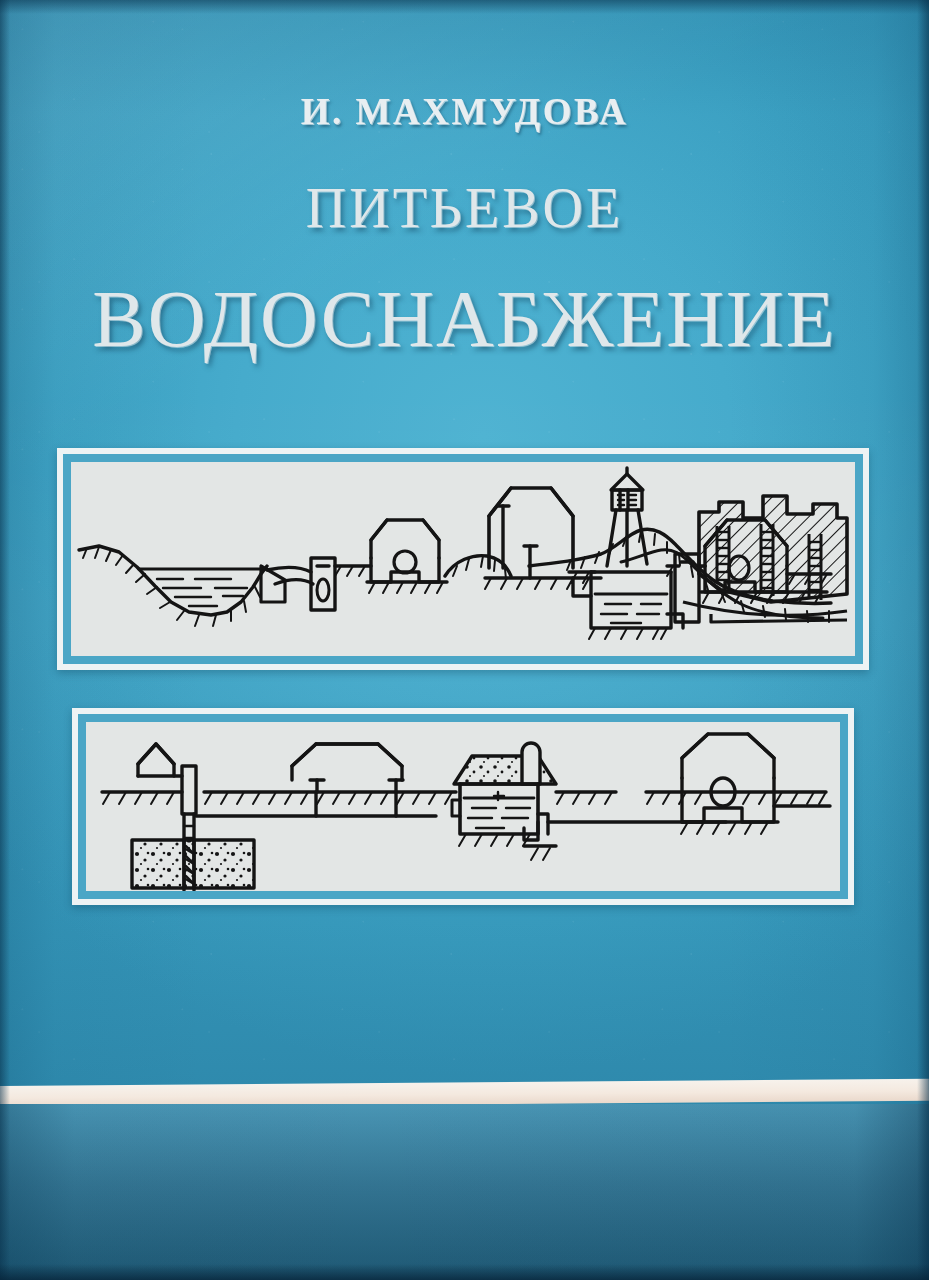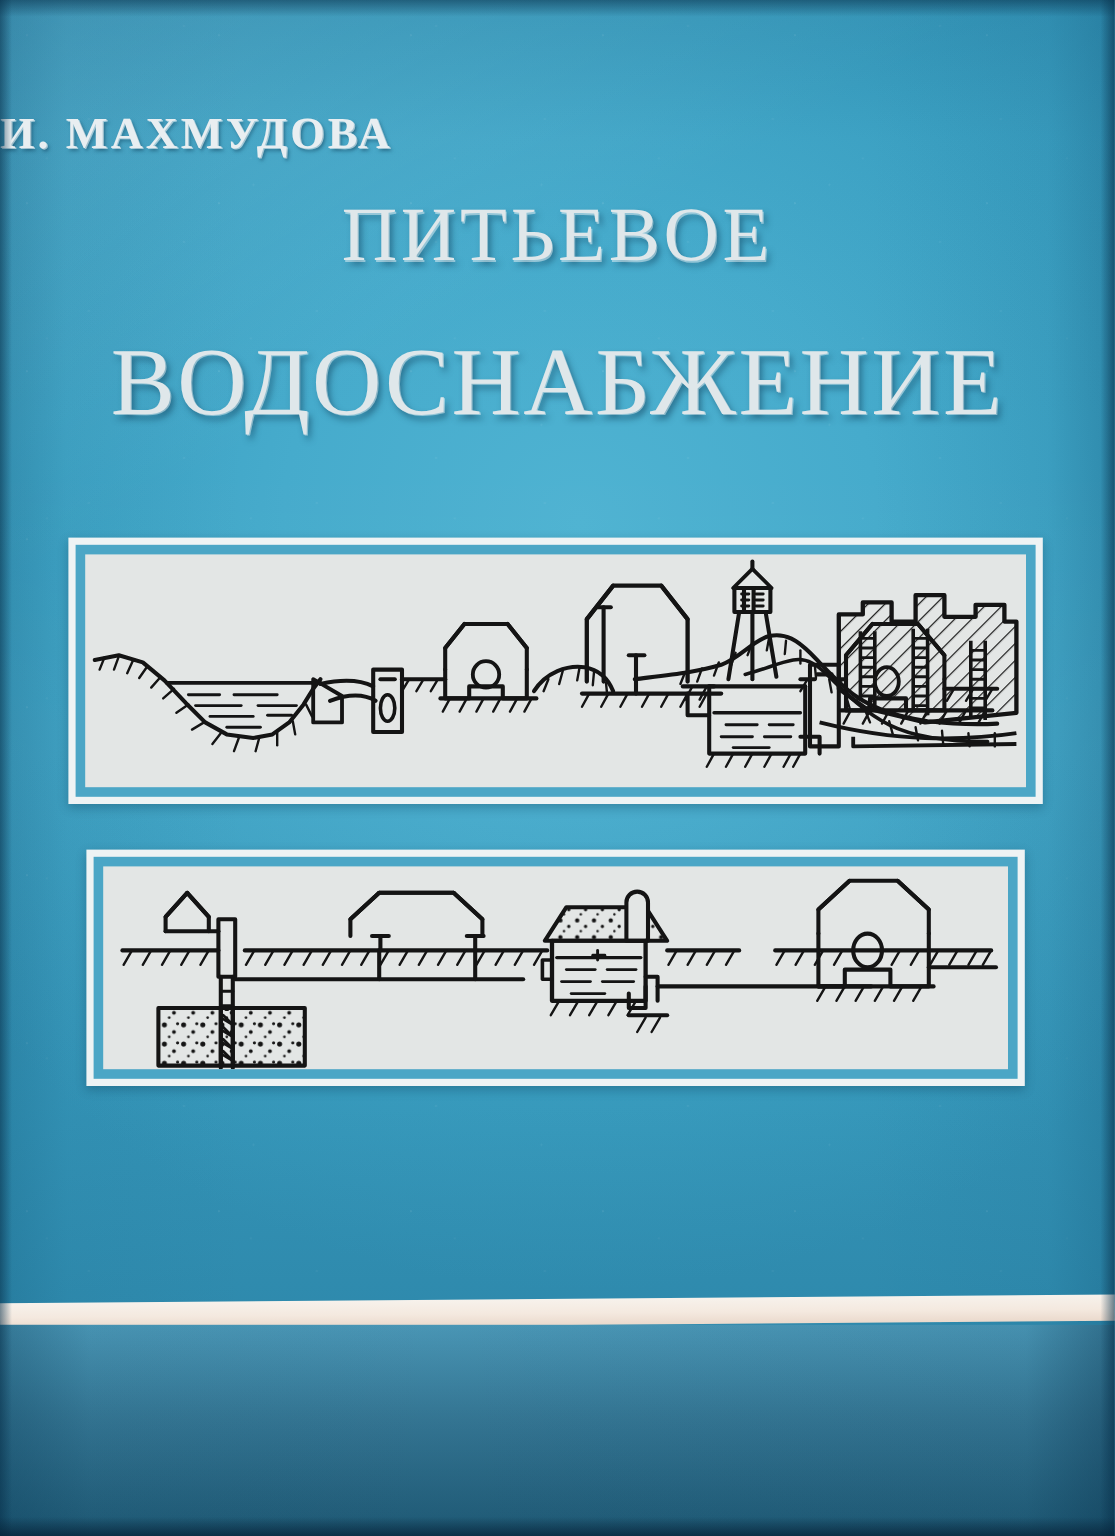--- a/index.html
+++ b/index.html
@@ -59,42 +59,42 @@
       radial-gradient(circle at 88% 77%, rgba(255,255,255,0.4) 0.6px, transparent 1.2px),
       radial-gradient(circle at 23% 88%, rgba(255,255,255,0.3) 0.6px, transparent 1.2px);
     background-size: 160px 140px, 210px 180px, 190px 160px, 240px 200px, 170px 150px;
     pointer-events: none;
   }
   
   .author {
     position: absolute;
     left: 0; right: 0;
     top: 90px;
-    text-align: left;
+    text-align: center;
     font-size: 37px;
     font-weight: 700;
     letter-spacing: 2.5px;
     color: #e8eef1;
     text-shadow:
       1px 1px 0 rgba(255,255,255,0.55),
       2px 3px 3px rgba(18,70,96,0.55);
   }
   .title-line {
     position: absolute;
     left: 0; right: 0;
     text-align: center;
     color: #dfe7ea;
     font-weight: 400;
     line-height: 1;
     white-space: nowrap;
     text-shadow:
       1px 1px 0 rgba(255,255,255,0.45),
       3px 4px 5px rgba(16,66,92,0.55);
   }
-  #title1 { top: 164px; font-size: 64px; letter-spacing: 3px; }
+  #title1 { top: 180px; font-size: 56px; letter-spacing: 3px; }
   #title2 { top: 268px; font-size: 80px; letter-spacing: 2px; margin-top: 11px; }
   .panel-outer {
     position: absolute;
     background: #eef3f4;
     box-shadow: 0 3px 8px rgba(10,55,82,0.32);
   }
   .panel-blue {
     position: absolute;
     inset: 6px;
     background: #4ba6c6;

